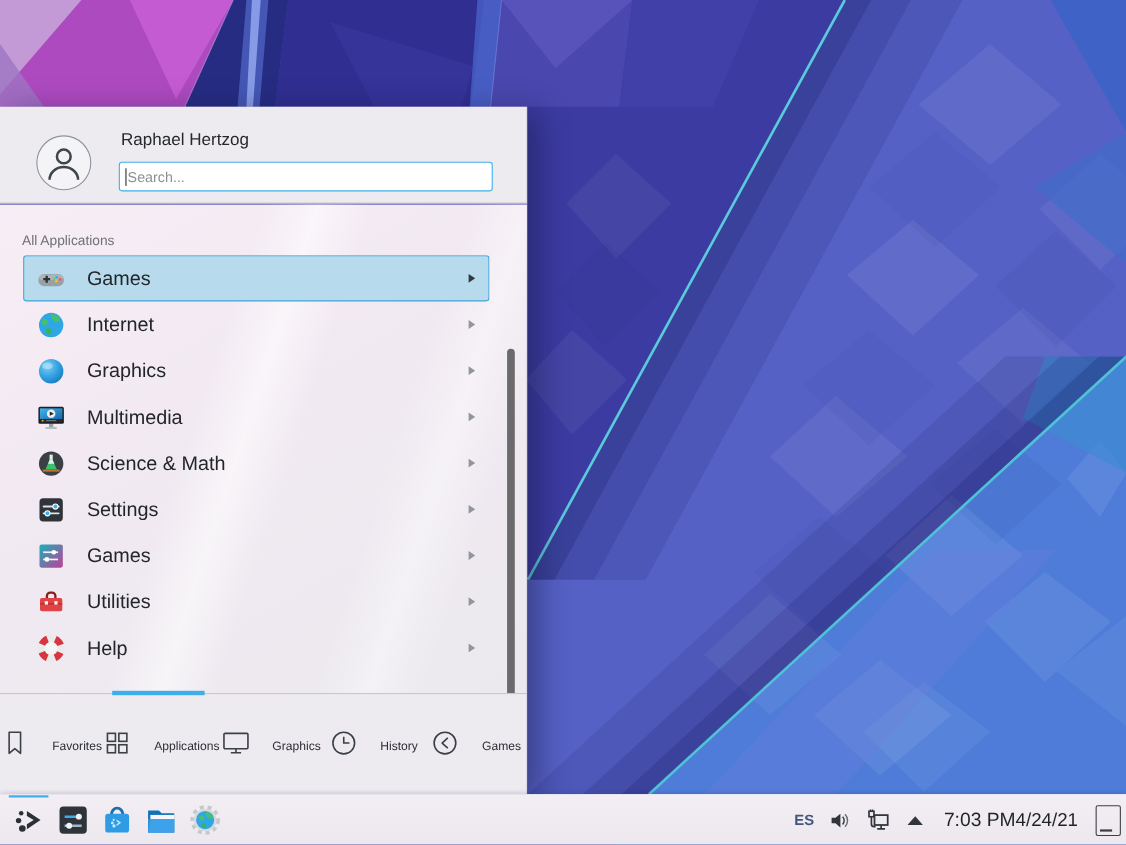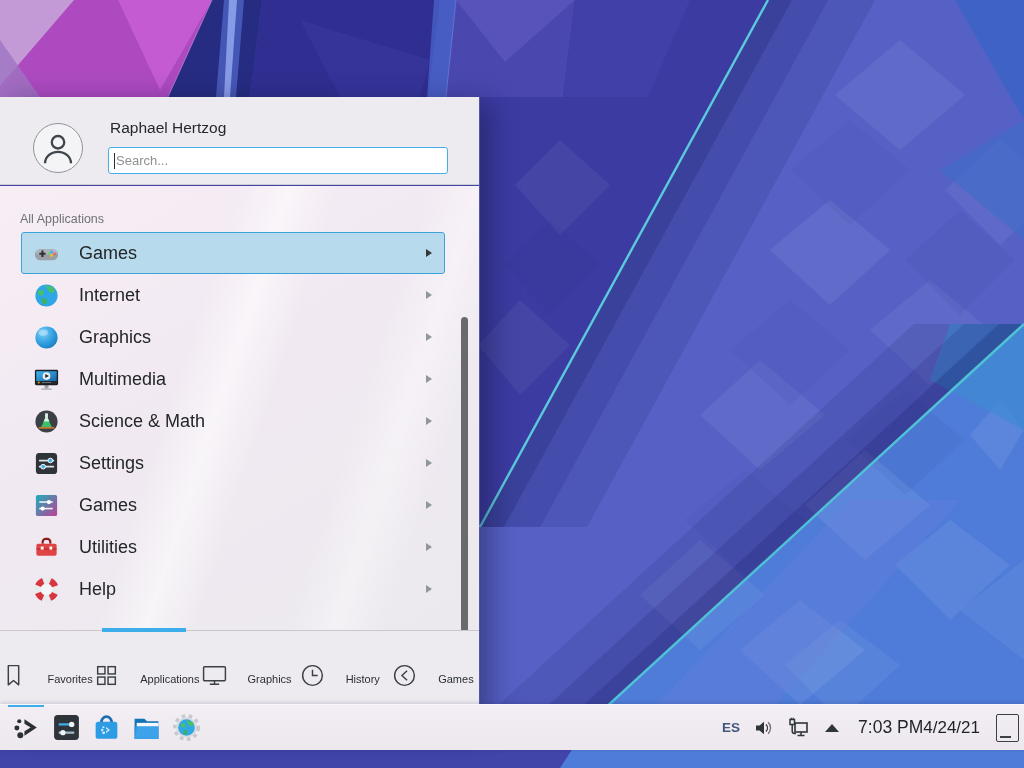--- a/index.html
+++ b/index.html
@@ -51,21 +51,21 @@
           background:#edeaf0; border-top:1px solid #c9c6cd; display:flex; }
   .tab-indicator { position:absolute; left:102px; top:-3px; width:84px; height:3.5px;
           background:#3daee9; }
   .tab { flex:1; display:flex; flex-direction:row; align-items:center;
           justify-content:center; padding-top:4px;gap:20px; }
   .tab-icon { width:27px; height:27px; margin-bottom:7px; }
   .tab-icon svg { display:block; width:100%; height:100%; }
   .tab-label { font-size:11px; color:#2b2f33; }
 
   
-  #panel { position:absolute; left:0; bottom:18px; width:1024px; height:46px;
+  #panel { position:absolute; left:0; bottom:0; width:1024px; height:46px;
           background:linear-gradient(#f2eef3,#ece8ee);
           border-top:1px solid rgba(255,255,255,.65);
           box-shadow:0 -1px 4px rgba(40,40,70,.18);
           display:flex; align-items:center; padding:0 5px 0 6px; }
   .task-btn { position:relative; width:40px; height:46px; display:flex;
           align-items:center; justify-content:center; background:none; border:none; }
   .task-btn svg { width:31px; height:31px; display:block; }
   .task-indicator { position:absolute; left:2px; top:0; width:36px; height:2.5px; background:#3daee9; }
   .panel-right { margin-left:auto; display:flex; align-items:center; gap:10px; }
   .kbd-layout { font-size:13.5px; font-weight:bold; color:#41577c; padding:0 2px; }

